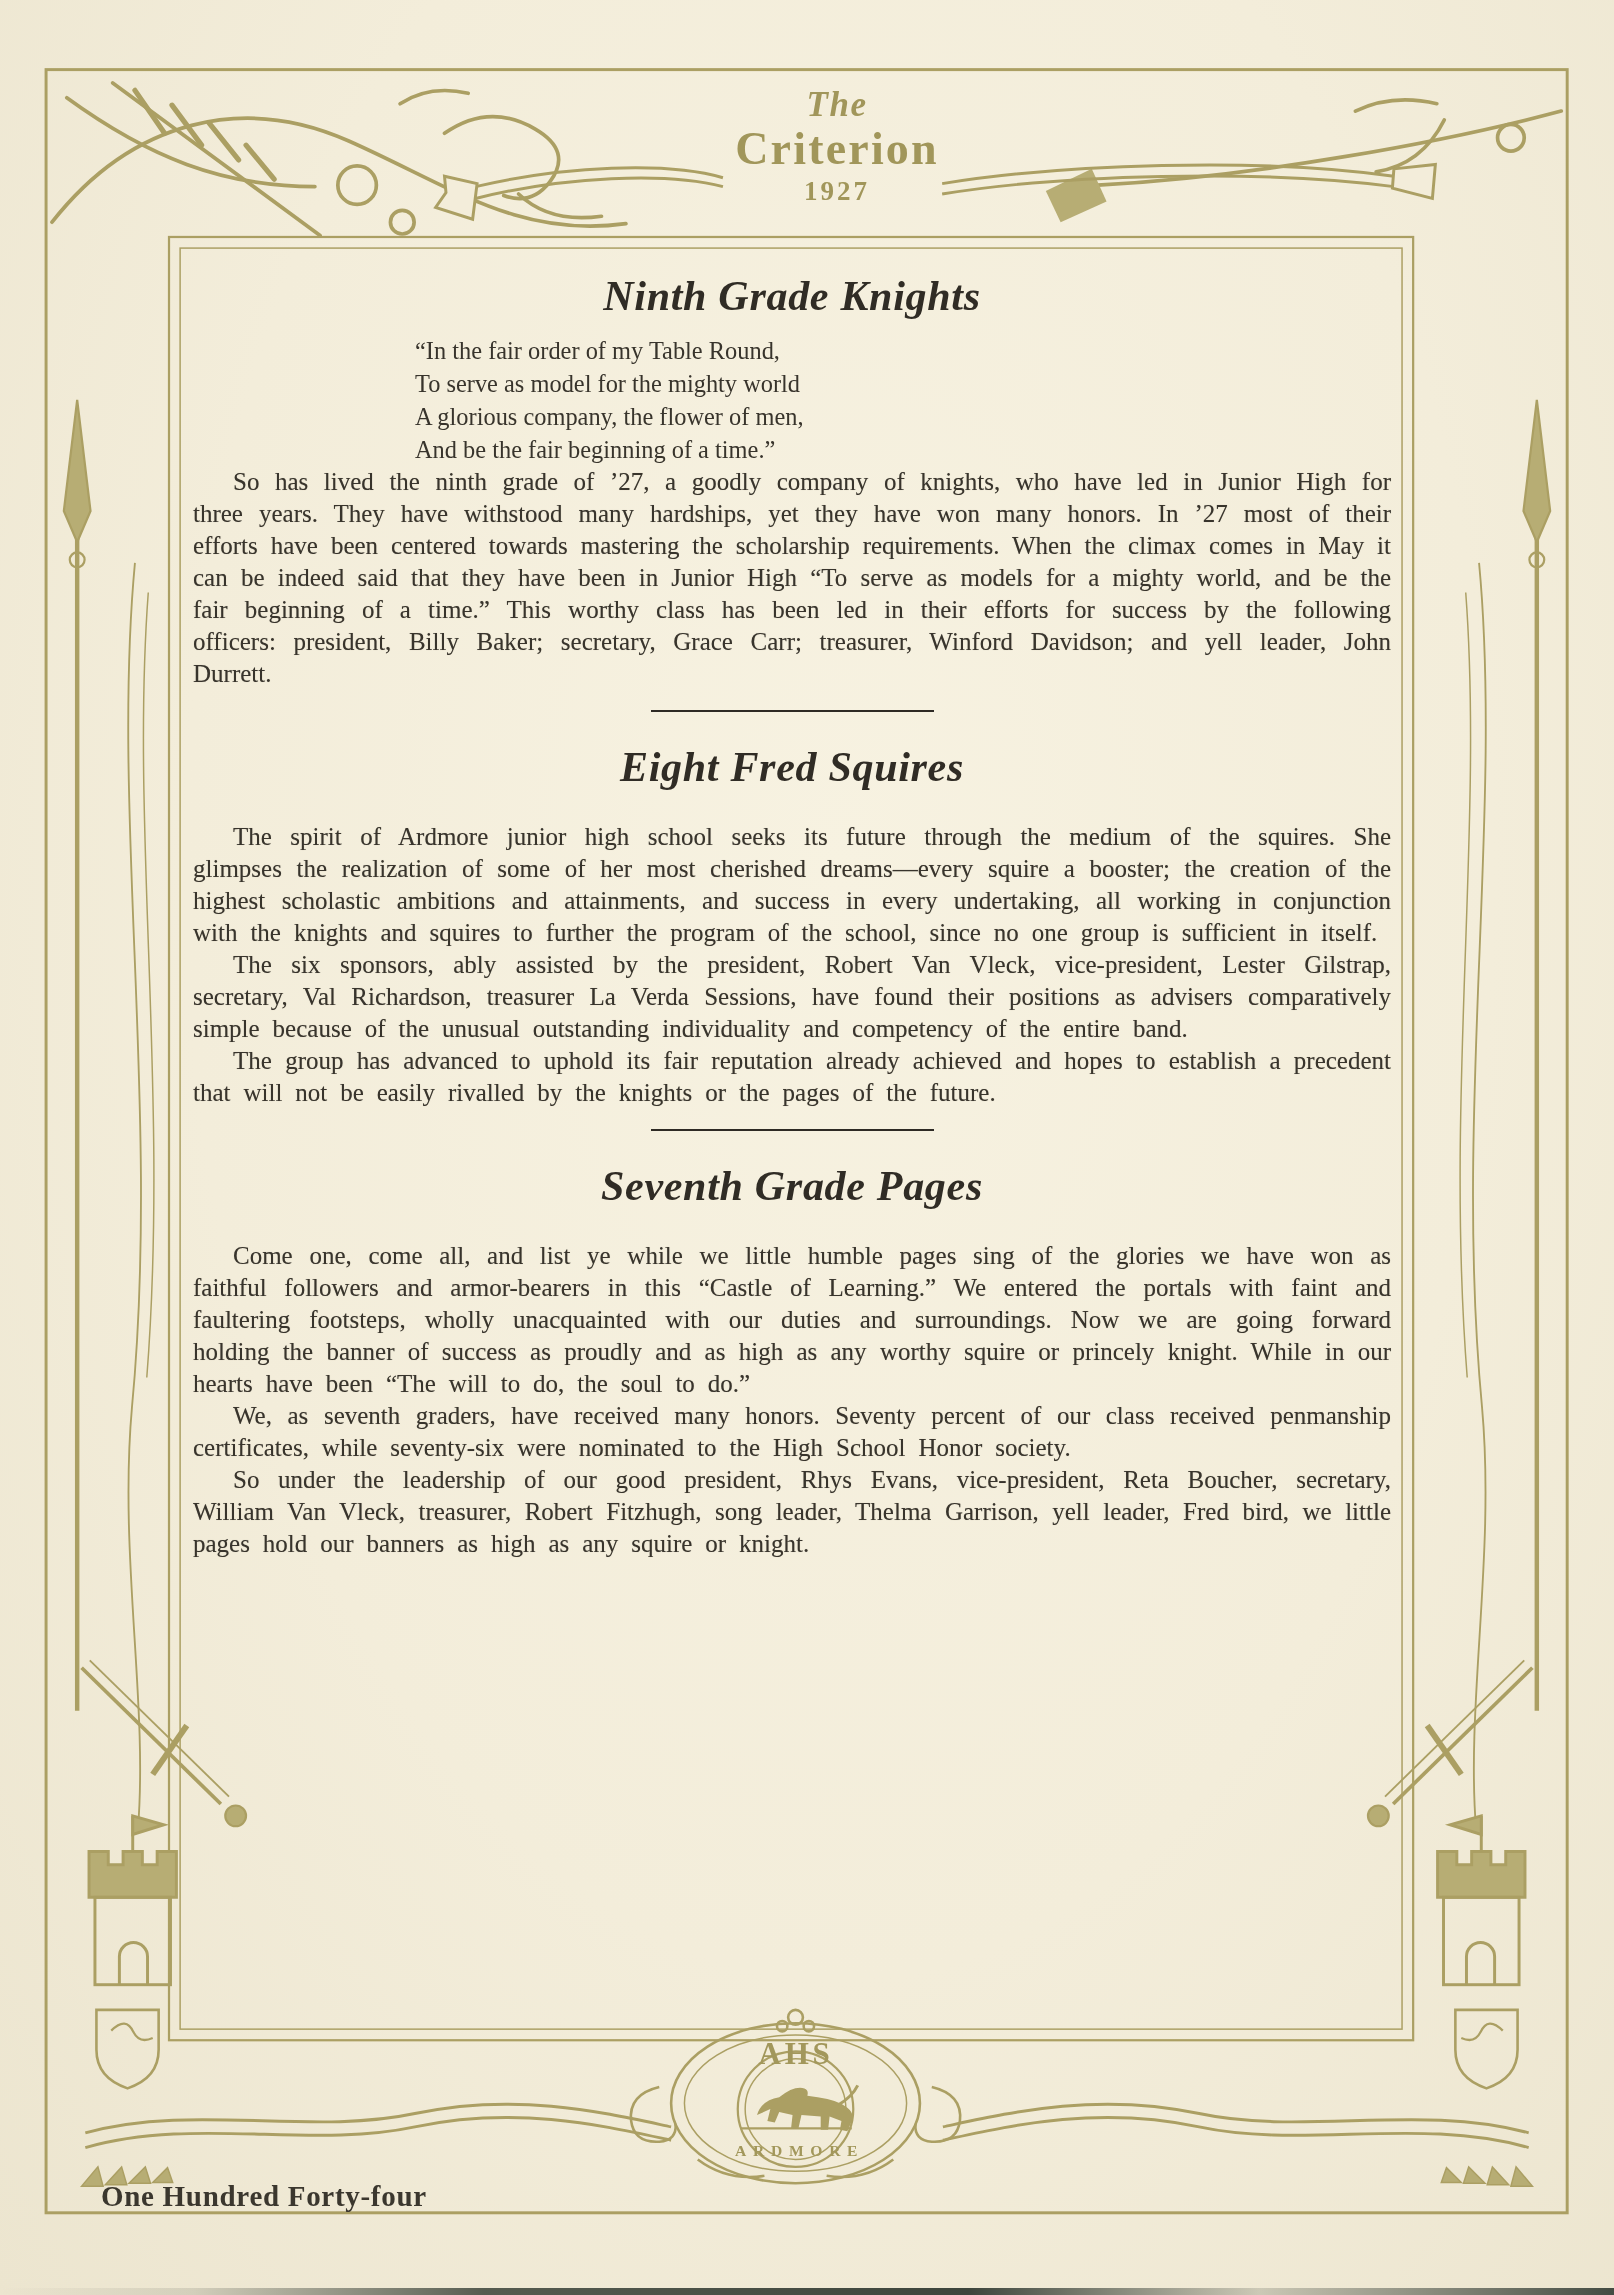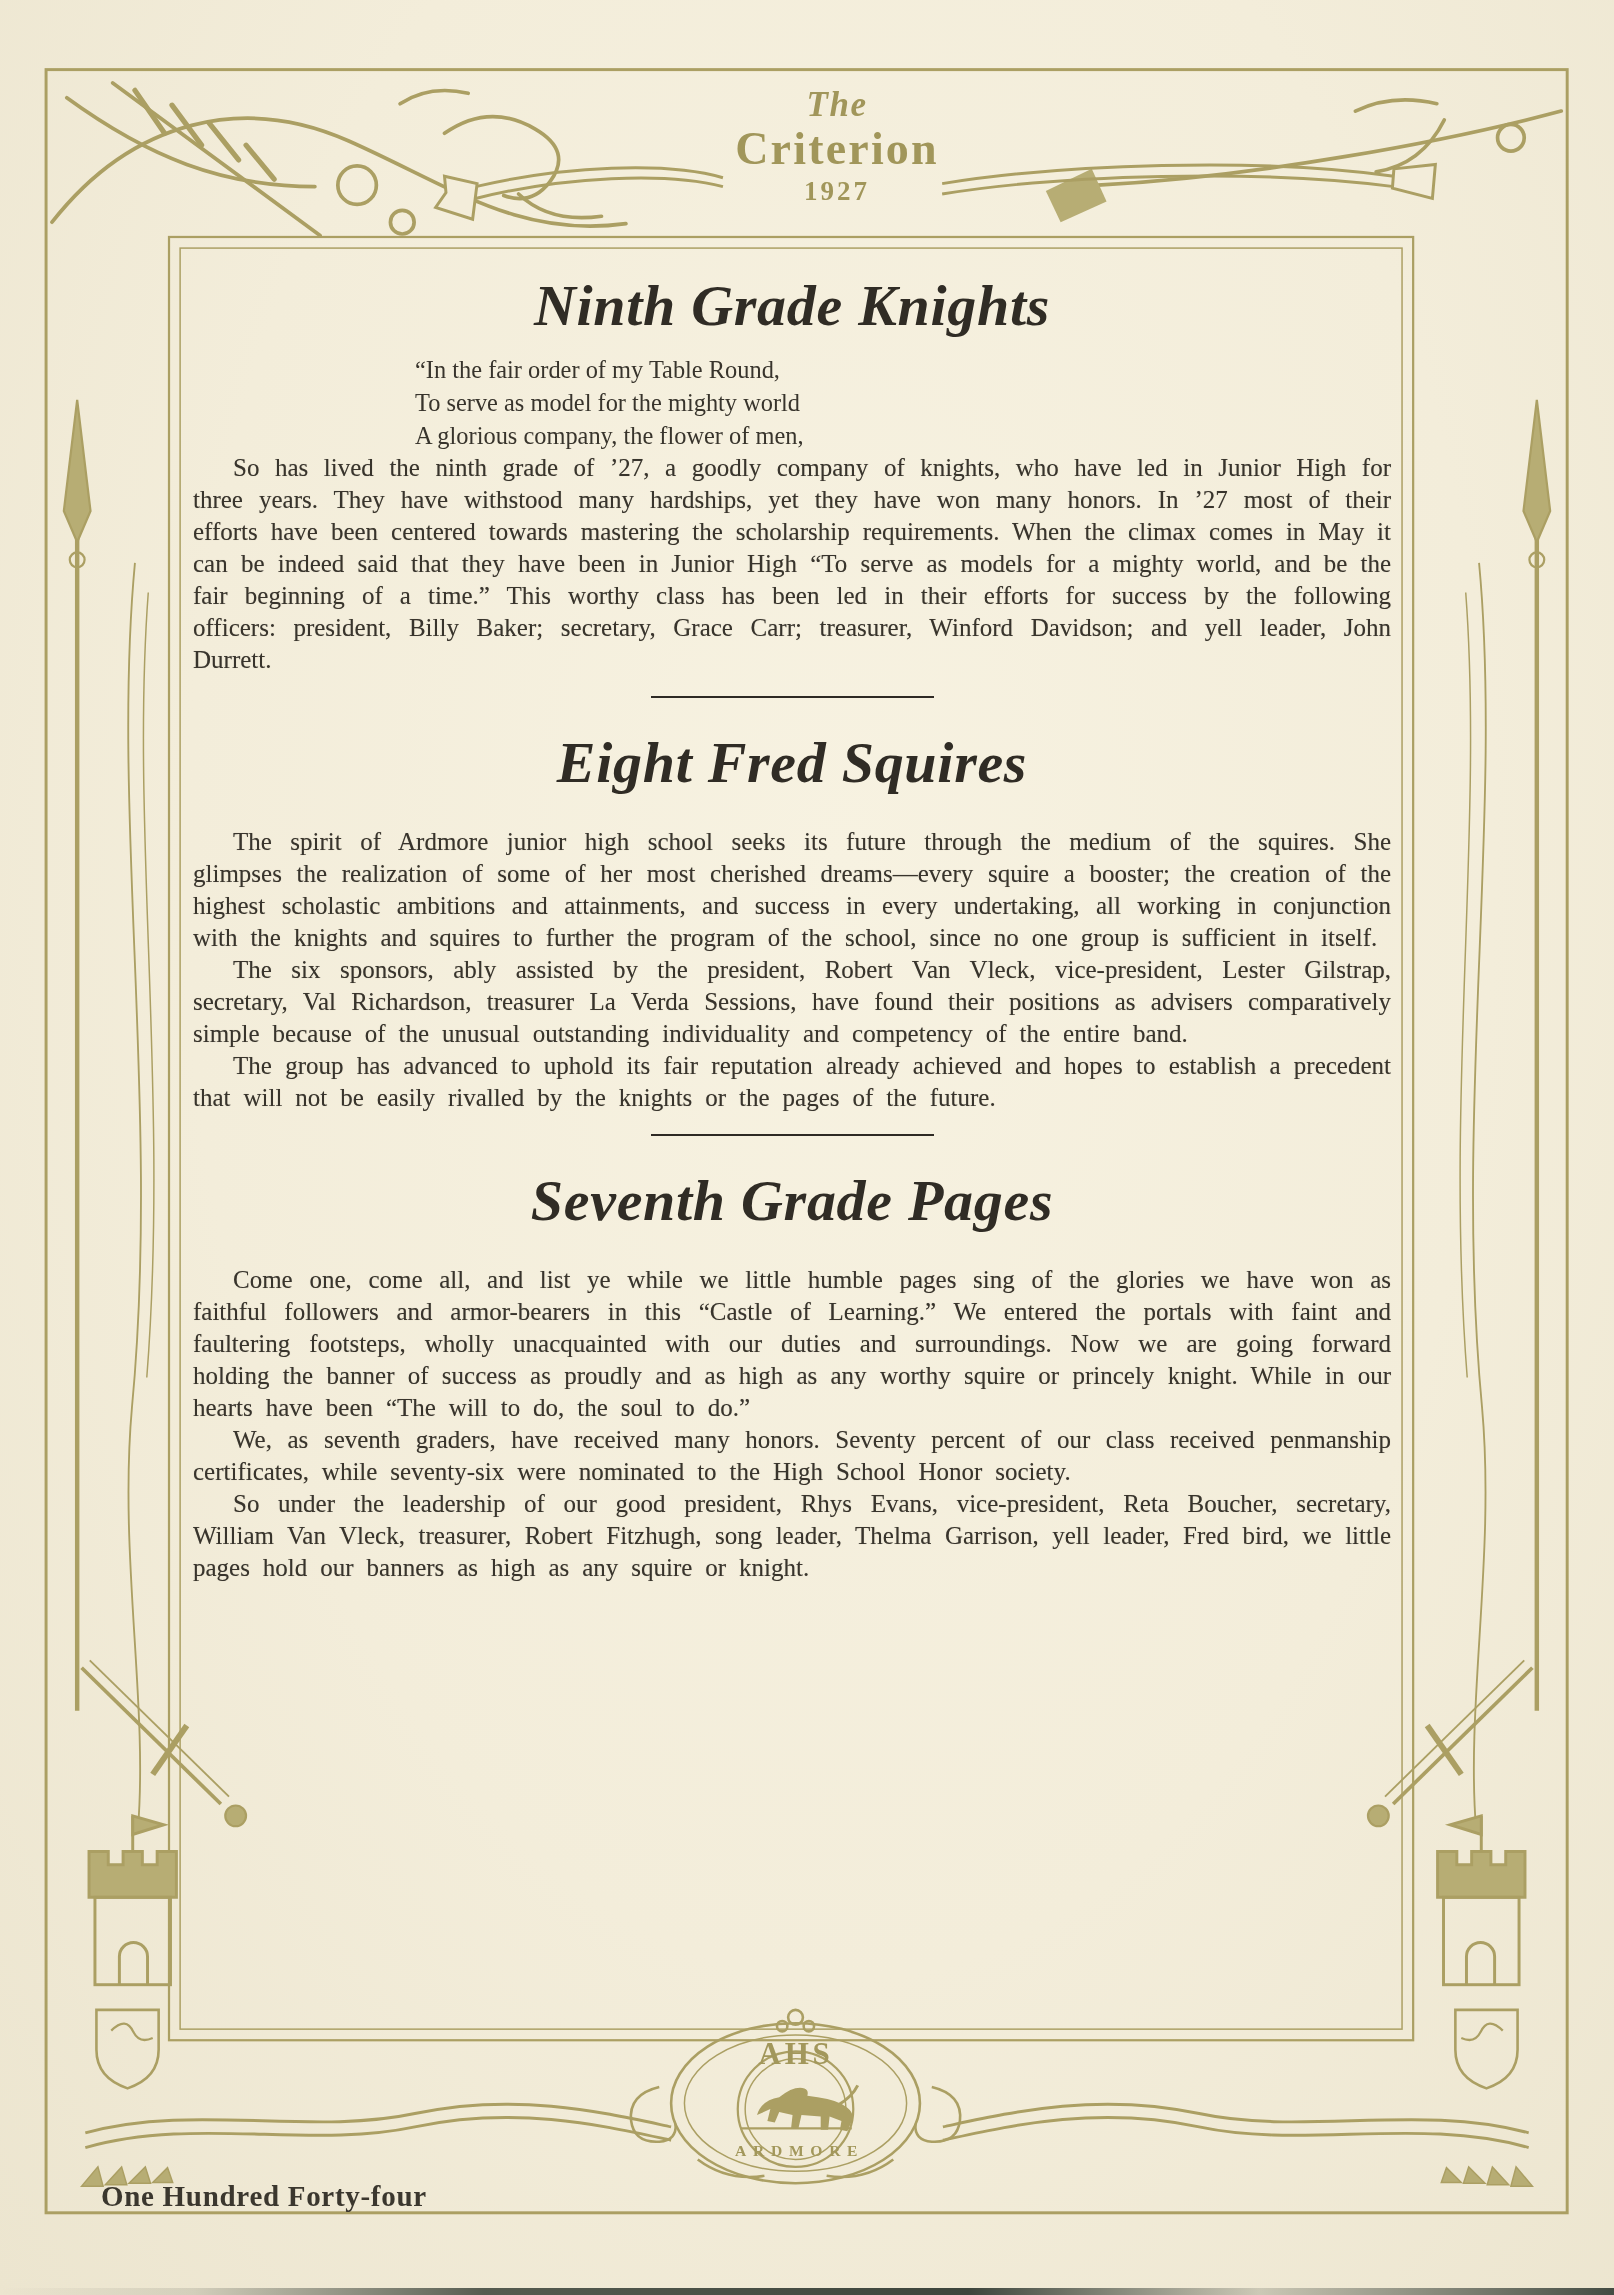--- a/index.html
+++ b/index.html
@@ -15,21 +15,21 @@
 
   
   .banner{position:absolute;top:87px;left:30px;width:1614px;text-align:center;color:#a1965a;line-height:1;}
   .banner-the{font-style:italic;font-weight:700;font-size:35px;letter-spacing:1.5px;}
   .banner-title{font-weight:700;font-size:46px;letter-spacing:2.2px;margin-top:4.4px;}
   .banner-year{font-weight:700;font-size:27px;letter-spacing:3px;margin-top:6px;}
 
   
   .content{position:absolute;left:193px;top:256px;width:1198px;color:#38342c;}
   .section-title{
-    font-size:58px;font-style:italic;font-weight:600;text-align:center;
+    font-size:42px;font-style:italic;font-weight:600;text-align:center;
     letter-spacing:0.7px;margin:16.3px 0 0 0;color:#302c25;
   }
   .poem{margin:13.3px 0 0 222px;font-size:24.4px;line-height:33px;}
   .poem-line{white-space:nowrap;}
   .body-par{
     font-size:25px;line-height:32px;text-align:justify;text-indent:40px;
     word-spacing:6.7px;margin:0;text-shadow:0 0 0.7px rgba(52,46,36,.35);
   }
   .first-par{margin-top:12px;}
   .rule{width:283px;border-top:2.6px solid #2e2a24;margin:20px auto 31px auto;}
@@ -164,20 +164,21 @@
     <div class="banner-year">1927</div>
   </div>
 
   <main class="content">
 
     <h2 class="section-title">Ninth Grade Knights</h2>
     <div class="poem">
       <div class="poem-line">“In the fair order of my Table Round,</div>
       <div class="poem-line">To serve as model for the mighty world</div>
       <div class="poem-line">A glorious company, the flower of men,</div>
+      <div class="poem-line">And be the fair beginning of a time.”</div>
     </div>
     <p class="body-par">So has lived the ninth grade of ’27, a goodly company of knights, who have led in Junior High for three years.  They have withstood many hardships, yet they have won many honors.  In ’27 most of their efforts have been centered towards mastering the scholarship requirements. When the climax comes in May it can be indeed said that they have been in Junior High “To serve as models for a mighty world, and be the fair beginning of a time.”  This worthy class has been led in their efforts for success by the following officers: president, Billy Baker; secretary, Grace Carr; treasurer, Winford Davidson; and yell leader, John Durrett.</p>
 
     <div class="rule"></div>
 
     <h2 class="section-title" style="margin-top:0;">Eight Fred Squires</h2>
     <p class="body-par first-par" style="margin-top:30px;">The spirit of Ardmore junior high school seeks its future through the medium of the squires.  She glimpses the realization of some of her most cherished dreams—every squire a booster; the creation of the highest scholastic ambitions and attainments, and success in every undertaking, all working in conjunction with the knights and squires to further the program of the school, since no one group is sufficient in itself.</p>
     <p class="body-par">The six sponsors, ably assisted by the president, Robert Van Vleck, vice-president, Lester Gilstrap, secretary, Val Richardson, treasurer La Verda Sessions, have found their positions as advisers comparatively simple because of the unusual outstanding individuality and competency of the entire band.</p>
     <p class="body-par">The group has advanced to uphold its fair reputation already achieved and hopes to establish a precedent that will not be easily rivalled by the knights or the pages of the future.</p>
 

